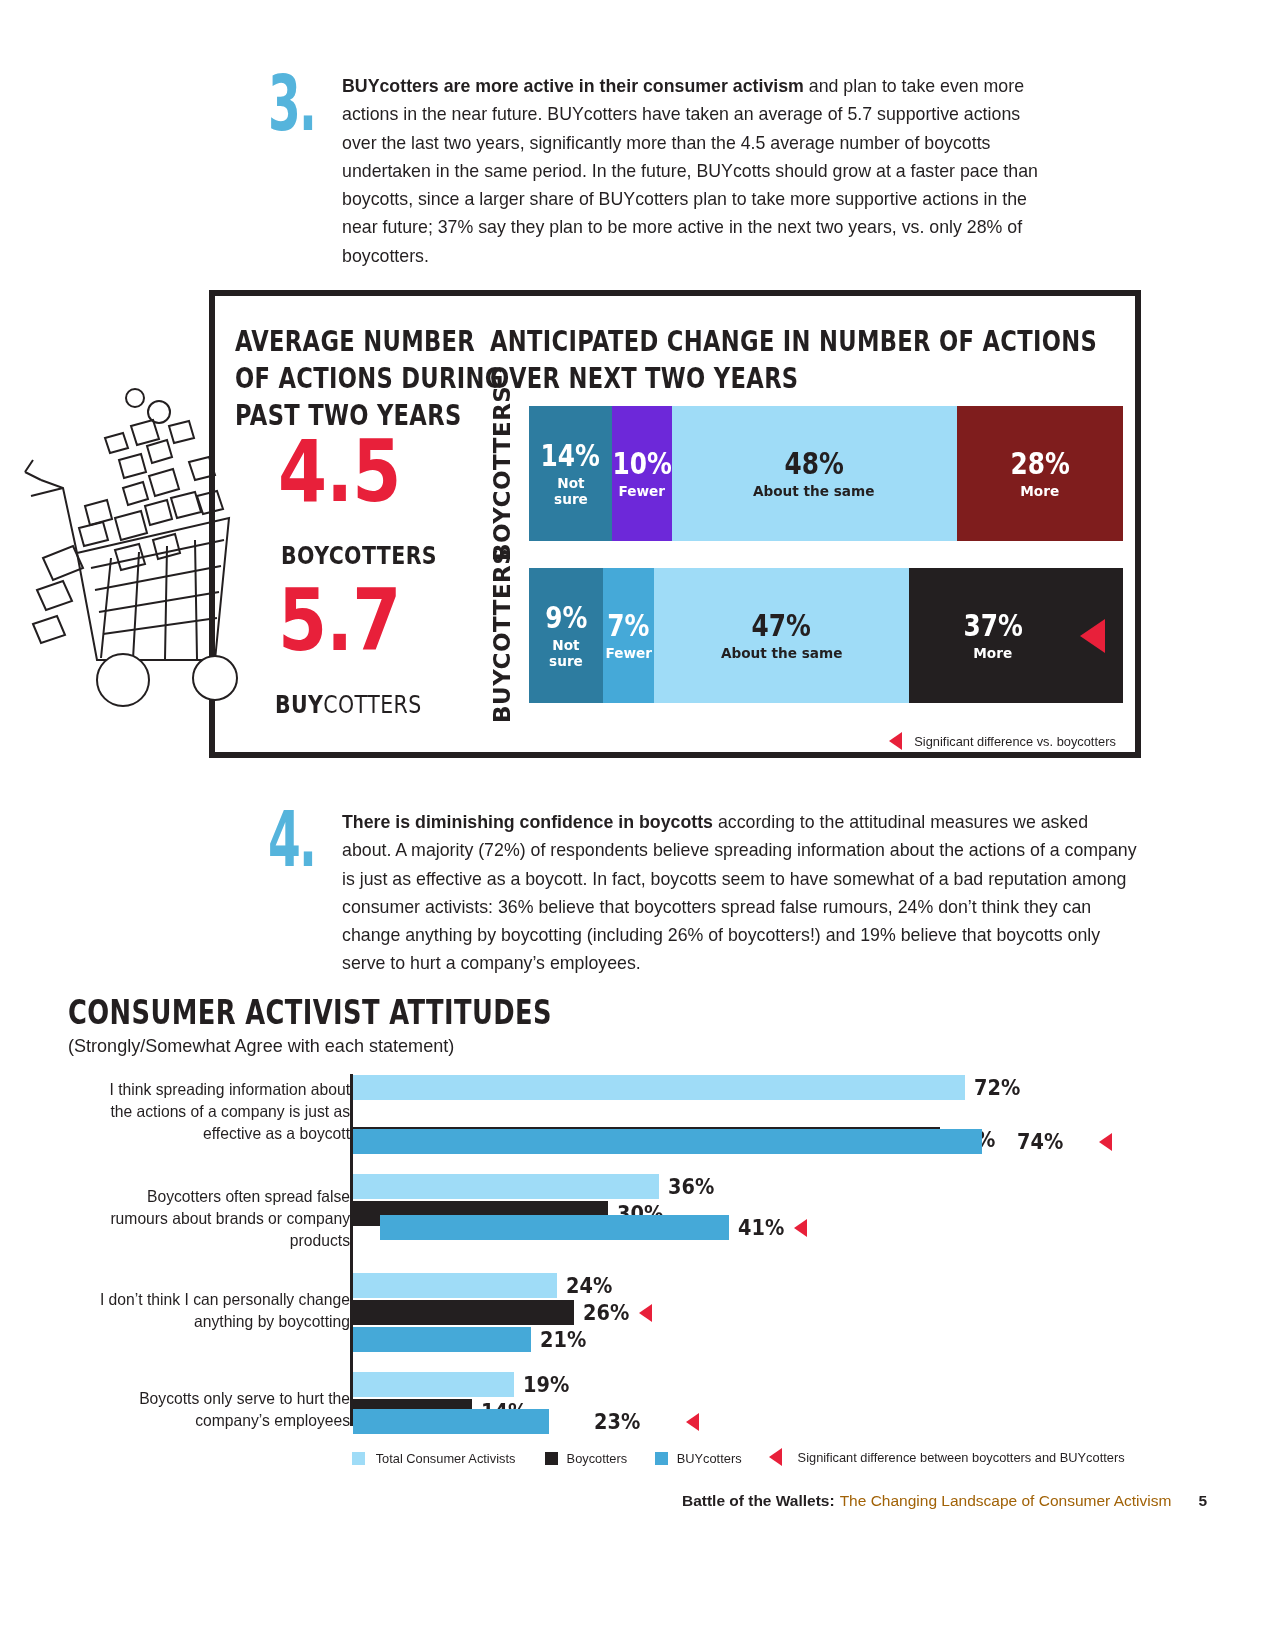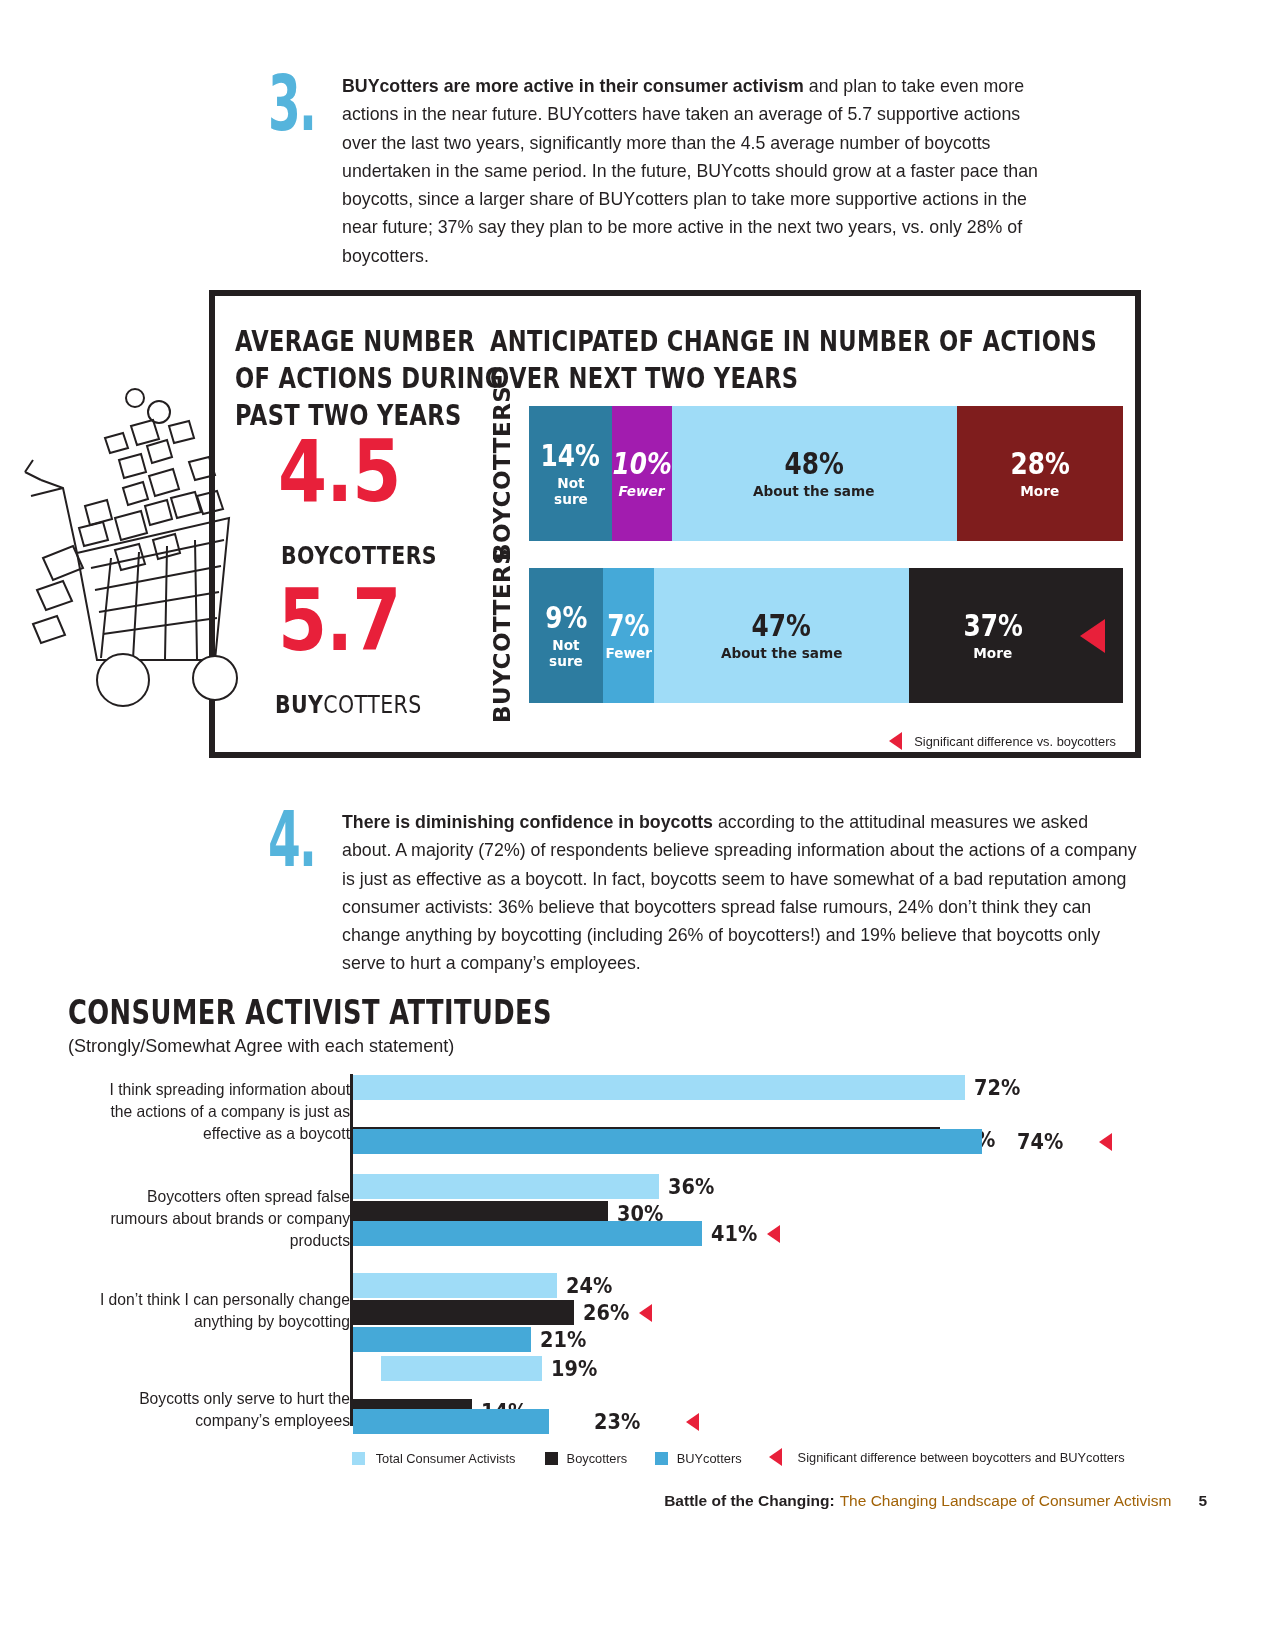--- a/index.html
+++ b/index.html
@@ -351,21 +351,21 @@
     </div>
 
     <div class="stack-row" style="left:272px; top:110px; width:636px; height:135px;">
       <div class="vlabel">BOYCOTTERS</div>
       <div style="display:flex; flex:1 1 auto; margin-left:12px;">
         <div class="seg dark" style="width:14%; background:#2d7ca0;">
           <span class="pct">14%</span>
           <span class="cap">Not
 sure</span>
         </div>
-        <div class="seg dark" style="width:10%; background:#a21caf;font-style:italic;">
+        <div class="seg dark" style="width:10%; background:#6d28d9;">
           <span class="pct">10%</span>
           <span class="cap">Fewer</span>
         </div>
         <div class="seg light" style="width:48%; background:#9fdcf7;">
           <span class="pct">48%</span>
           <span class="cap">About the same</span>
         </div>
         <div class="seg dark" style="width:28%; background:#7f1d1d;">
           <span class="pct">28%</span>
           <span class="cap">More</span>
@@ -437,21 +437,21 @@
 
   <div class="cat-label" style="top:116px;">Boycotters often spread false rumours about brands or company products</div>
   <div class="bar" style="top:104px;">
     <div class="fill" style="width:306px; background:#9fdcf7;"></div>
     <span class="val">36%</span>
   </div>
   <div class="bar" style="top:131px;">
     <div class="fill" style="width:255px; background:#231f20;"></div>
     <span class="val">30%</span>
   </div>
-  <div class="bar" style="top:151px;">
+  <div class="bar" style="top:145px;margin-left:27px;">
     <div class="fill" style="width:349px; background:#45a9d8;"></div>
     <span class="val">41%</span>
     <span class="tri-wrap">
         <span class="tri-red-sm"></span>
       </span>
   </div>
 
   <div class="cat-label" style="top:219px;">I don’t think I can personally change anything by boycotting</div>
   <div class="bar" style="top:203px;">
     <div class="fill" style="width:204px; background:#9fdcf7;"></div>
@@ -463,21 +463,21 @@
     <span class="tri-wrap">
         <span class="tri-red-sm"></span>
       </span>
   </div>
   <div class="bar" style="top:257px;">
     <div class="fill" style="width:178px; background:#45a9d8;"></div>
     <span class="val">21%</span>
   </div>
 
   <div class="cat-label" style="top:318px;">Boycotts only serve to hurt the company’s employees</div>
-  <div class="bar" style="top:286px;padding-left:28px;">
+  <div class="bar" style="top:302px;">
     <div class="fill" style="width:161px; background:#9fdcf7;"></div>
     <span class="val">19%</span>
   </div>
   <div class="bar" style="top:329px;">
     <div class="fill" style="width:119px; background:#231f20;"></div>
     <span class="val">14%</span>
   </div>
   <div class="bar" style="top:339px;gap:36px;">
     <div class="fill" style="width:196px; background:#45a9d8;"></div>
     <span class="val">23%</span>
@@ -500,16 +500,16 @@
     <span class="legend-swatch" style="background:#45a9d8;"></span>
     <span class="legend-txt">BUYcotters</span>
   </div>
   <div class="legend-item">
     <span class="tri-red-sm"></span>
     <span class="legend-txt">Significant difference between boycotters and BUYcotters</span>
   </div>
 </div>
 
 <div id="footer">
-  <span class="f-bold">Battle of the Changing:</span>
+  <span class="f-bold">Battle of the Wallets:</span>
   <span class="f-light">The Changing Landscape of Consumer Activism</span>
   <span class="f-page">5</span>
 </div>
 
 </body></html>

